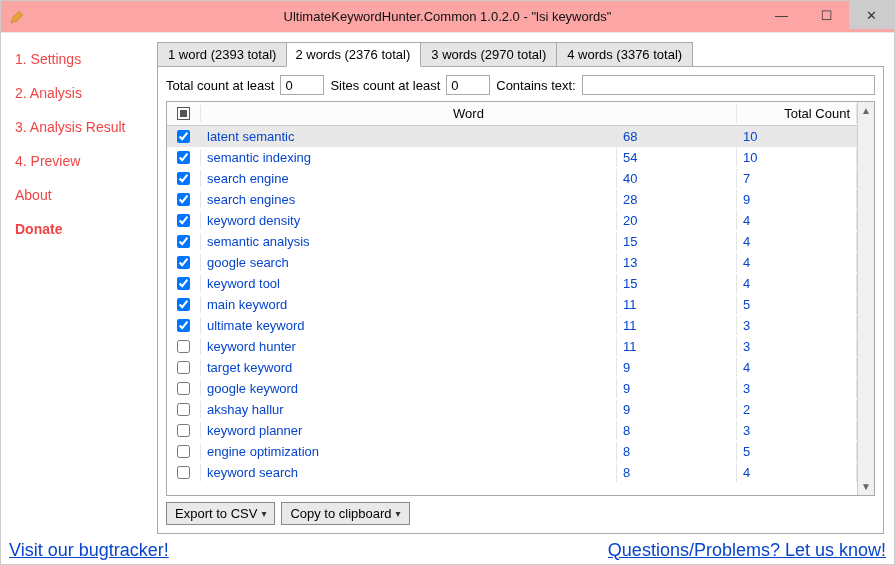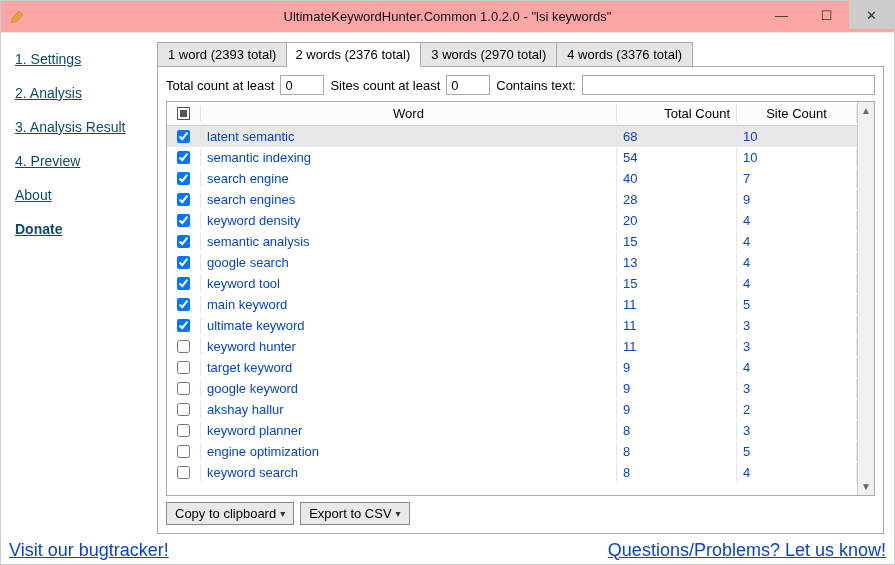--- a/index.html
+++ b/index.html
@@ -5,21 +5,21 @@
 * { box-sizing: border-box; margin: 0; padding: 0; }
 body { font-family: "Segoe UI", Arial, sans-serif; font-size: 13px; background: #fff; width: 895px; height: 565px; overflow: hidden; border: 1px solid #ccc; display: flex; flex-direction: column; }
 .titlebar { height: 32px; background: #fca5a5; display: flex; align-items: center; justify-content: center; position: relative; border-bottom: 1px solid #e8e8e8; }
 .titlebar .icon { position: absolute; left: 8px; top: 8px; width: 16px; height: 16px; }
 .titlebar .title { font-size: 13px; color: #111; }
 .winbtns { position: absolute; right: 0; top: 0; display: flex; }
 .winbtn { width: 45px; height: 28px; display: flex; align-items: center; justify-content: center; cursor: pointer; font-size: 13px; color: #333; }
 .winbtn.close { background: #ccc; }
 .content { display: flex; flex: 1 1 auto; overflow: hidden; }
 .sidebar { width: 152px; padding: 18px 0 0 14px; display: flex; flex-direction: column; gap: 18px; }
-.sidebar a { color: #0c4a6e; text-decoration: underline; font-size: 14px; cursor: pointer; width: fit-content; }
+.sidebar a { color: #ef4444; font-size: 14px; cursor: pointer; width: fit-content; }
 .sidebar a.active { font-weight: bold; }
 .main { flex: 1; display: flex; flex-direction: column; padding: 8px 10px 6px 4px; overflow: hidden; }
 .tabs { display: flex; }
 .tab { border: 1px solid #aaa; padding: 4px 10px; font-size: 13px; background: #e5e5e5; cursor: pointer; margin-right: -1px; position: relative; top: 1px; }
 .tab.active { background: #fff; border-bottom: 1px solid #fff; z-index: 2; padding-left: 8px; }
 .panel { border: 1px solid #aaa; padding: 8px; flex: 1; display: flex; flex-direction: column; overflow: hidden; }
 .filters { display: flex; align-items: center; gap: 6px; margin-bottom: 6px; }
 .filters label { font-size: 13px; }
 .filters input.num { width: 44px; height: 20px; border: 1px solid #aaa; padding: 1px 4px; font-size: 13px; }
 .filters input.contains { flex: 1; height: 20px; border: 1px solid #aaa; padding: 1px 4px; font-size: 13px; }
@@ -94,21 +94,20 @@
       <div class="gridwrap">
         <div class="grid">
           <div class="ghead">
             <div class="hcb">
                 <div class="box">
                   <div class="inner"></div>
                 </div>
               </div>
             <div class="col-word" style="text-align:center">Word</div>
             <div class="col-tc" style="text-align:right">Total Count</div>
-            <div class="col-sc" style="text-align:center">Site Count</div>
           </div>
           <div id="rows">
               <div class="grow sel">
                 <div class="col-cb">
                   <input type="checkbox" checked="" style="">
                 </div>
                 <div class="col-word">latent semantic</div>
                 <div class="col-tc">68</div>
                 <div class="col-sc">10</div>
               </div>
@@ -244,24 +243,24 @@
         </div>
         <div class="scrollbar">
           <div class="arrow">▲</div>
           <div class="thumb"></div>
           <div class="arrow">▼</div>
         </div>
       </div>
 
       <div class="actions">
         <button>
-            <span>Copy to clipboard</span>
+            <span>Export to CSV</span>
           </button>
         <button>
-            <span>Export to CSV</span>
+            <span>Copy to clipboard</span>
           </button>
       </div>
     </div>
   </div>
 </div>
 
 <div class="footer">
   <a>Visit our bugtracker!</a>
   <a>Questions/Problems? Let us know!</a>
 </div>

